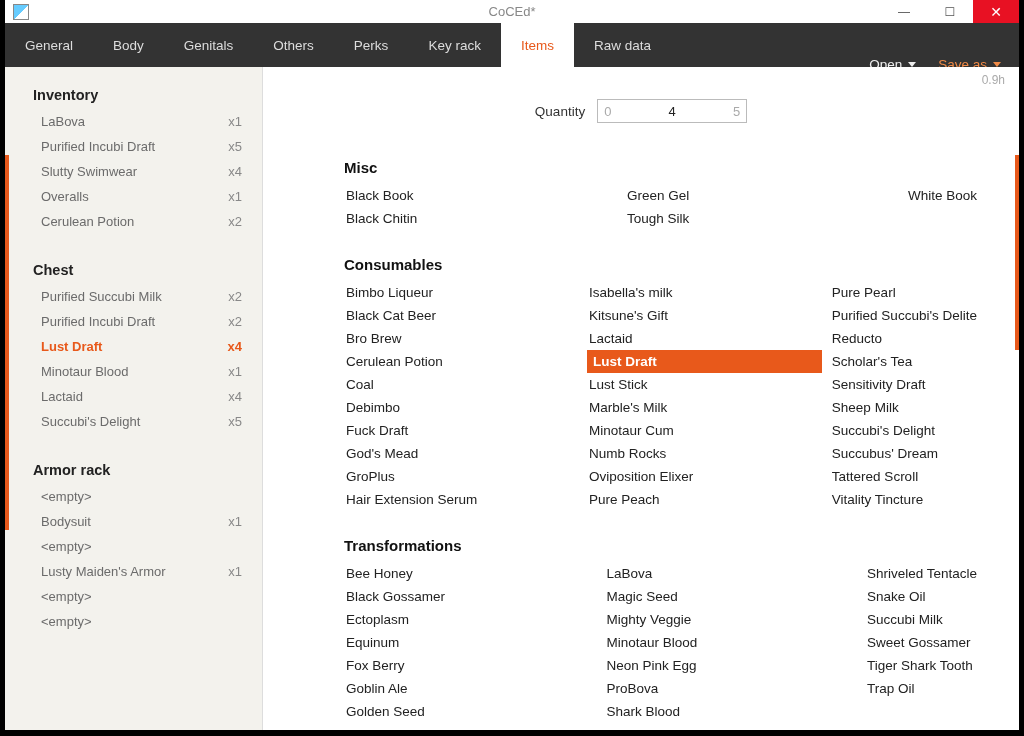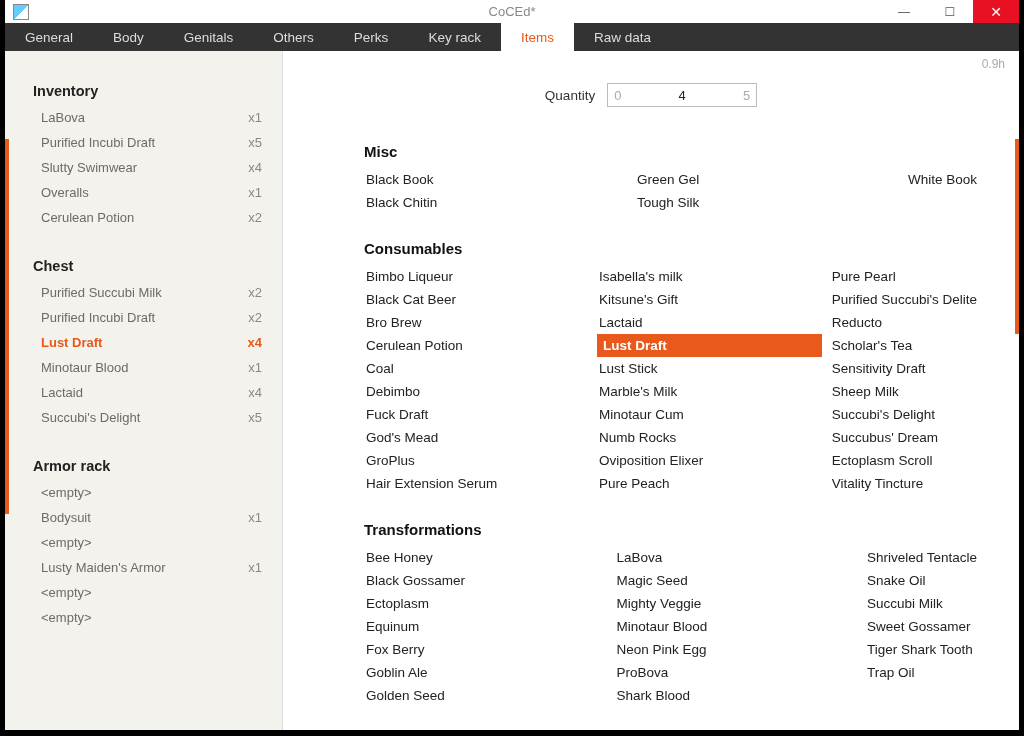--- a/index.html
+++ b/index.html
@@ -56,21 +56,21 @@
     font-size: 12px;
   }
   .win-btn.close {
     background: #e81123;
     color: #fff;
     font-size: 14px;
   }
 
   
   .nav {
-    height: 28px;
+    height: 44px;
     background: #333;
     display: flex;
     align-items: stretch;
     color: #ddd;
     position: relative;
   }
   .nav .tab {
     padding: 0 20px;
     display: flex;
     align-items: center;
@@ -119,24 +119,24 @@
   }
   .orange-marker-right {
     position: absolute;
     right: 0;
     background:#e8591b;
     width:4px;
   }
 
   
   .sidebar {
-    width: 278px;
+    width: 258px;
     background: #f3f2ed;
     border-right: 1px solid #ddd;
-    padding-top: 26px;
+    padding-top: 14px;
     overflow-y: hidden;
   }
   .side-section-title {
     font-weight: 700;
     color: #222;
     font-size: 14.5px;
     padding: 6px 28px 6px 28px;
   }
   .side-item {
     display: flex;
@@ -369,21 +369,21 @@
               <div class="grid-item">Oviposition Elixer</div>
               <div class="grid-item">Pure Peach</div>
               <div class="grid-item">Pure Pearl</div>
               <div class="grid-item">Purified Succubi's Delite</div>
               <div class="grid-item">Reducto</div>
               <div class="grid-item">Scholar's Tea</div>
               <div class="grid-item">Sensitivity Draft</div>
               <div class="grid-item">Sheep Milk</div>
               <div class="grid-item">Succubi's Delight</div>
               <div class="grid-item">Succubus' Dream</div>
-              <div class="grid-item">Ectoplasm Scroll</div>
+              <div class="grid-item">Tattered Scroll</div>
               <div class="grid-item">Vitality Tincture</div>
             </div>
           </div>
           <div class="cat-block">
             <div class="cat-title">Transformations</div>
             <div class="item-grid" style="grid-template-rows: repeat(7, auto);">
               <div class="grid-item">Bee Honey</div>
               <div class="grid-item">Black Gossamer</div>
               <div class="grid-item">Ectoplasm</div>
               <div class="grid-item">Equinum</div>

